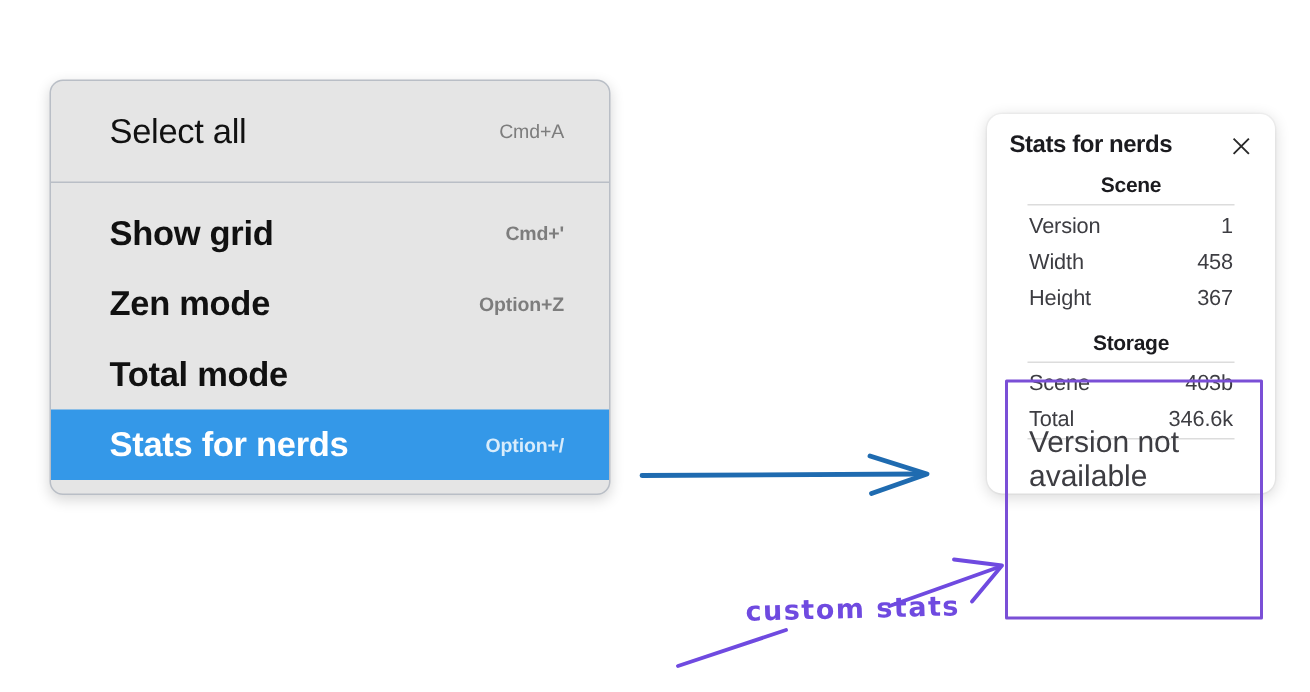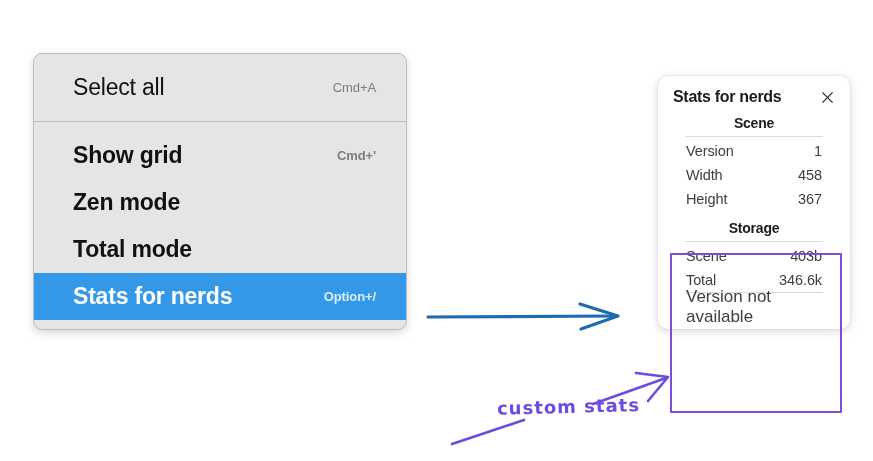--- a/index.html
+++ b/index.html
@@ -118,21 +118,21 @@
     color: #3d3d42;
     padding: 0 2px;
     box-sizing: border-box;
   }
   .stat-key { letter-spacing: -0.1px; }
   .stat-val { letter-spacing: -0.1px; }
   .stat-single {
     height: 24px;
     display: flex;
     align-items: center;
-    font-size: 17px;
+    font-size: 20px;
     color: #3d3d42;
     padding: 0 2px;
     box-sizing: border-box;
   }
 
   
   #highlight-box {
     position: absolute;
     left: 670px;
     top: 253px;
@@ -178,20 +178,21 @@
 
   <div class="menu-separator"></div>
 
   <div class="menu-group-bottom">
     <div class="menu-item">
       <span class="menu-label">Show grid</span>
       <span class="menu-shortcut">Cmd+'</span>
     </div>
     <div class="menu-item">
       <span class="menu-label">Zen mode</span>
+      <span class="menu-shortcut">Option+Z</span>
     </div>
     <div class="menu-item">
       <span class="menu-label">Total mode</span>
     </div>
     <div class="menu-item selected">
       <span class="menu-label">Stats for nerds</span>
       <span class="menu-shortcut">Option+/</span>
     </div>
   </div>
 

